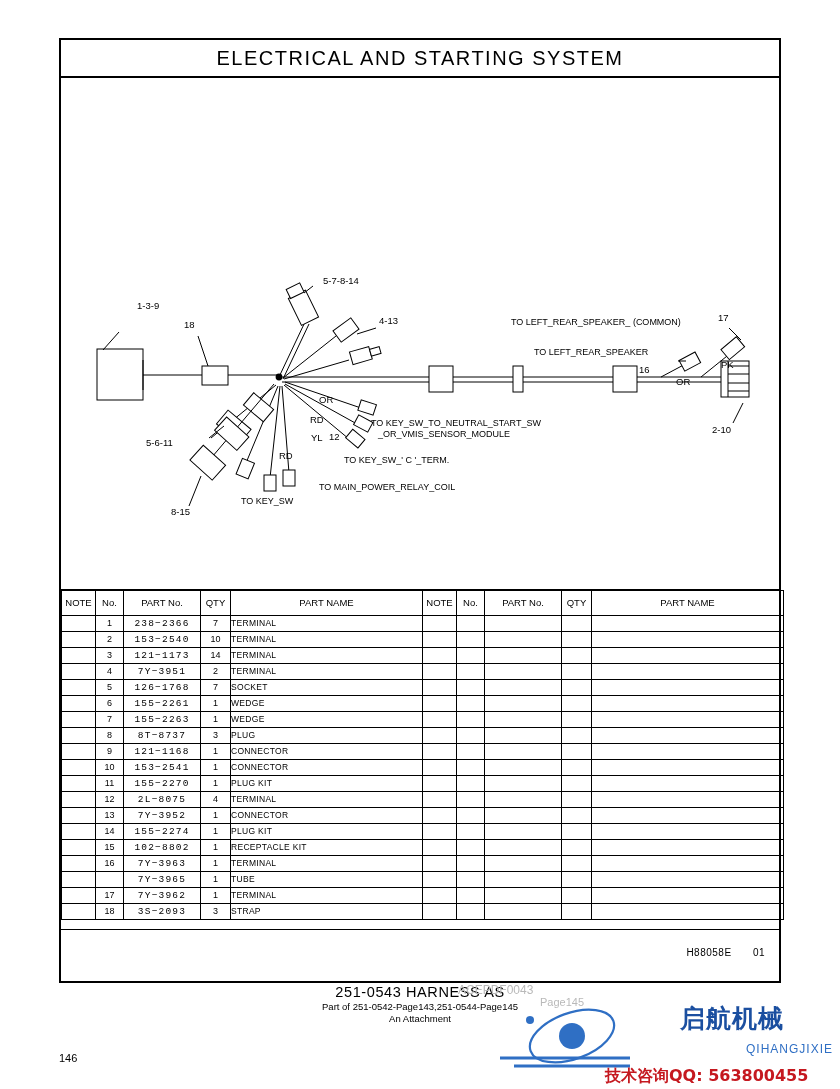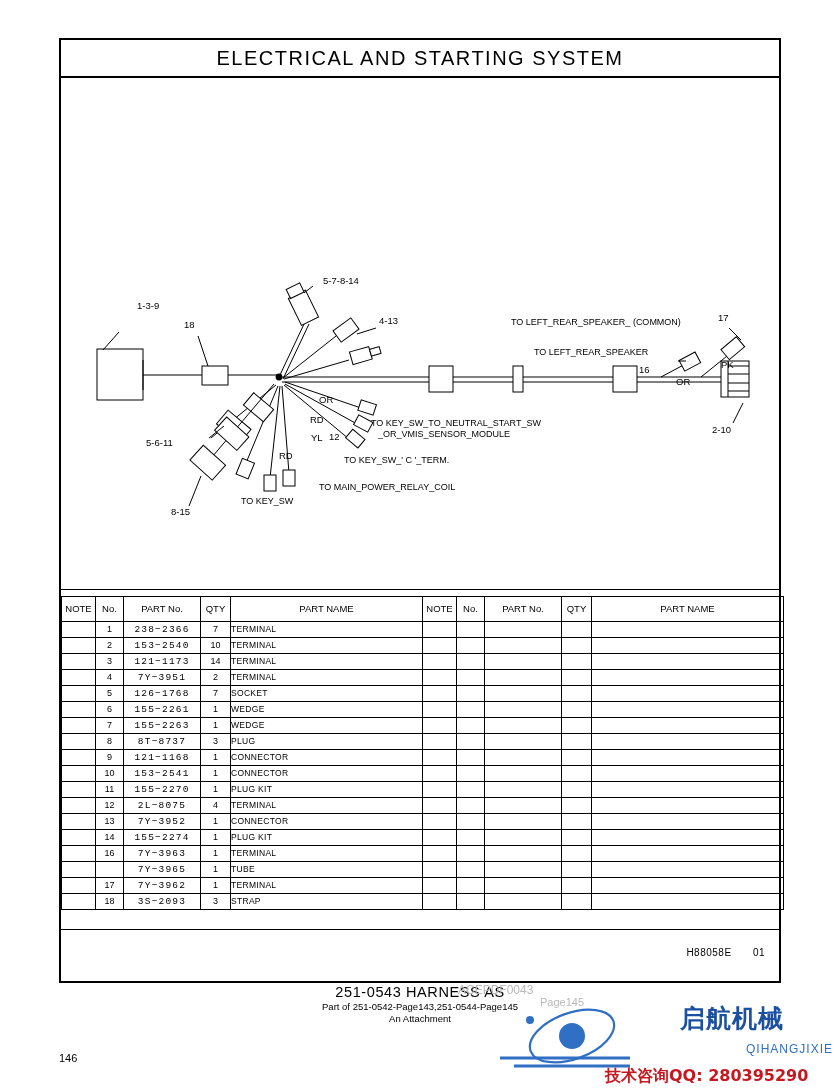--- a/index.html
+++ b/index.html
@@ -71,21 +71,20 @@
     width: 100%;
     height: 340px;
     border-top: 1.5px solid #000;
     box-sizing: border-box;
   }
   table.parts {
     border-collapse: collapse;
     width: 100%;
     table-layout: fixed;
     font-size: 9px;
-    margin-top: 6px;
   }
   table.parts th, table.parts td {
     border: 1px solid #000;
     padding: 0;
     height: 15px;
     line-height: 15px;
     font-weight: normal;
   }
   table.parts thead th {
     height: 24px;
@@ -529,20 +528,32 @@
               <td class="qty">1</td>
               <td class="name">PLUG KIT</td>
               <td class="blank"></td>
               <td class="blank"></td>
               <td class="blank"></td>
               <td class="blank"></td>
               <td class="blank"></td>
             </tr>
             <tr>
               <td class="note"></td>
+              <td class="no">15</td>
+              <td class="part">102−8802</td>
+              <td class="qty">1</td>
+              <td class="name">RECEPTACLE KIT</td>
+              <td class="blank"></td>
+              <td class="blank"></td>
+              <td class="blank"></td>
+              <td class="blank"></td>
+              <td class="blank"></td>
+            </tr>
+            <tr>
+              <td class="note"></td>
               <td class="no">16</td>
               <td class="part">7Y−3963</td>
               <td class="qty">1</td>
               <td class="name">TERMINAL</td>
               <td class="blank"></td>
               <td class="blank"></td>
               <td class="blank"></td>
               <td class="blank"></td>
               <td class="blank"></td>
             </tr>
@@ -608,16 +619,16 @@
       <ellipse cx="92" cy="40" rx="44" ry="23" fill="none" stroke="#2f6fc4" stroke-width="2.2" transform="rotate(-20 92 40)"></ellipse>
       <circle cx="92" cy="40" r="13" fill="#2f6fc4"></circle>
       <path d="M20 62 L150 62" stroke="#2f6fc4" stroke-width="3"></path>
       <path d="M34 70 L150 70" stroke="#2f6fc4" stroke-width="3"></path>
       <circle cx="50" cy="24" r="4" fill="#2f6fc4"></circle>
     </svg>
     <div class="wm-ghost">ACEPDF0043</div>
     <div class="wm-ghost2">Page145</div>
     <div class="wm-text-cn">启航机械</div>
     <div class="wm-text-py">QIHANGJIXIE</div>
-    <div class="wm-qq">技术咨询QQ: 280395290</div>
+    <div class="wm-qq">技术咨询QQ: 563800455</div>
   </div>
 
 </div>
 
 </body></html>

